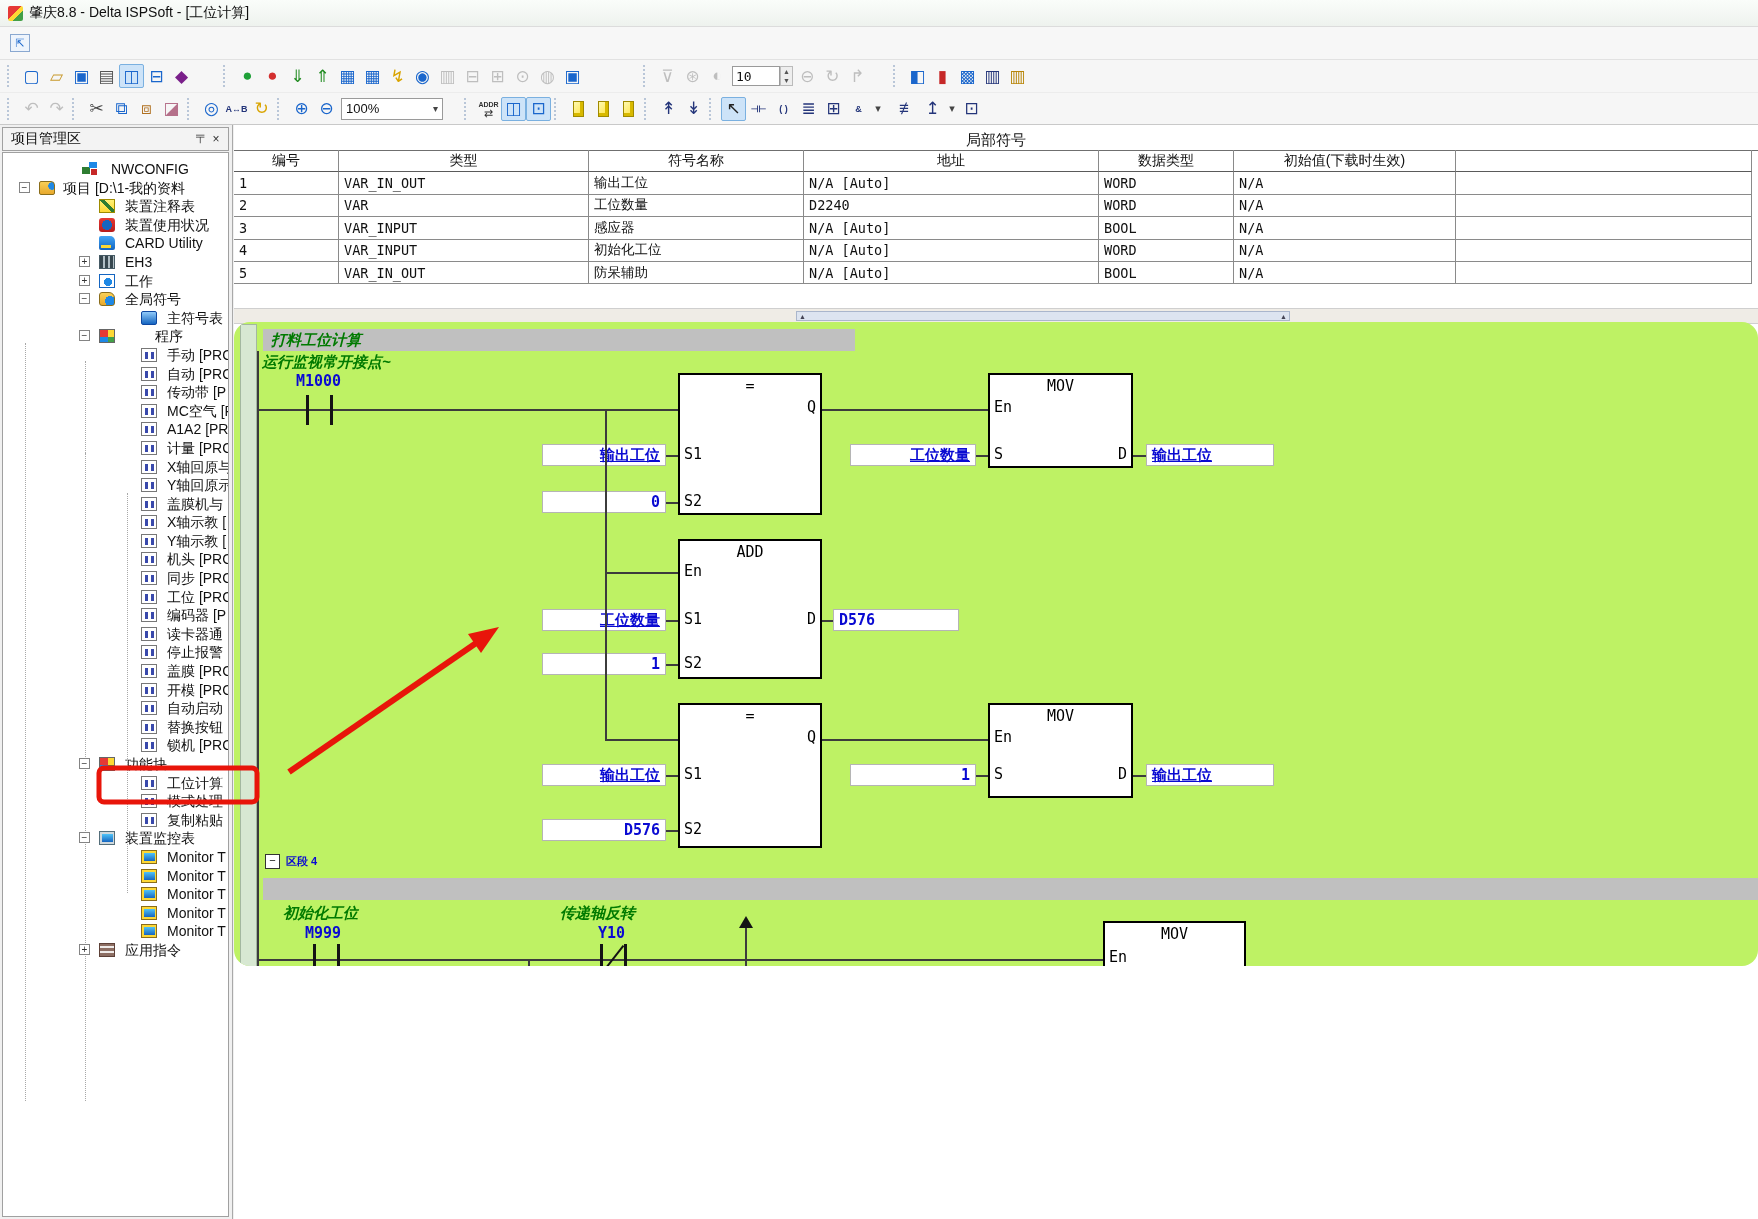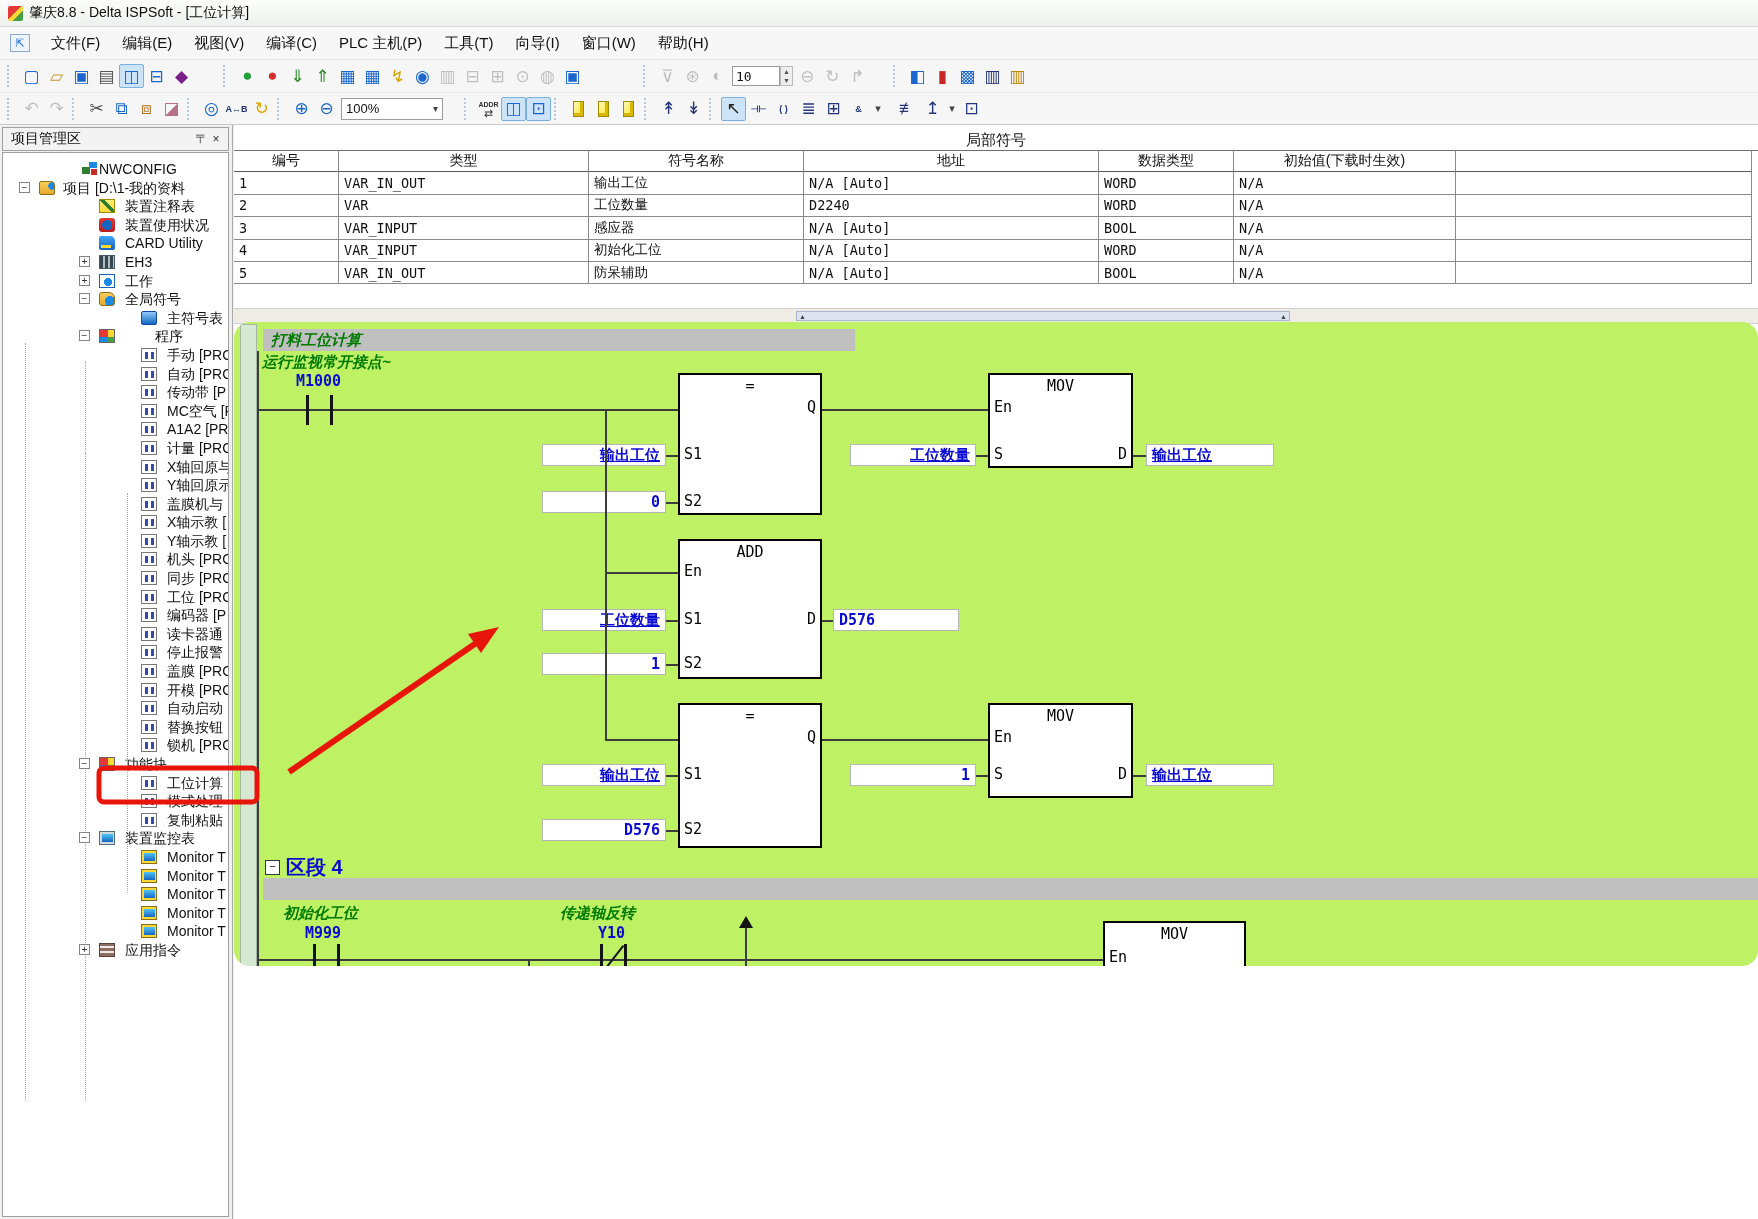--- a/index.html
+++ b/index.html
@@ -110,46 +110,35 @@
          display:flex;align-items:center;padding:0 5px;font-family:"DejaVu Sans Mono","Liberation Mono",monospace;
          font-size:15px;font-weight:bold;color:#0a0ad2;white-space:nowrap;overflow:hidden;}
   .opbox.rt{justify-content:flex-end;}
   .opbox.sym{text-decoration:underline;}
   .cbar{position:absolute;width:3px;height:30px;background:#141414;}
   .ncslash{position:absolute;width:2px;height:34px;background:#141414;transform:rotate(38deg);}
   .edgehead{position:absolute;width:0;height:0;border-left:7px solid transparent;border-right:7px solid transparent;
             border-bottom:12px solid #141414;}
   .sechdr{position:absolute;display:flex;align-items:center;gap:6px;}
   .secbox{width:13px;height:13px;border:1px solid #333;background:#fff;font-size:11px;line-height:11px;text-align:center;color:#111;}
-  .seclab{color:#0a0ad2;font-size:20px;font-weight:bold;}
+  .seclab{color:#0a0ad2;font-size:11px;font-weight:bold;}
   .overlay{position:absolute;left:0;top:0;pointer-events:none;z-index:50;}
 </style>
 </head>
 <body>
 
 <div class="canvas">
 
   <div class="titlebar">
     <span class="appcube"></span>
     <span class="titletext">肇庆8.8 - Delta ISPSoft - [工位计算]</span>
   </div>
 
   <div class="menubar">
     <span class="menu-win-icon">⇱</span>
-    <span id="menubar" style="display:flex;">
-        <div class="menu-item">文件(F)</div>
-        <div class="menu-item">编辑(E)</div>
-        <div class="menu-item">视图(V)</div>
-        <div class="menu-item">编译(C)</div>
-        <div class="menu-item">PLC 主机(P)</div>
-        <div class="menu-item">工具(T)</div>
-        <div class="menu-item">向导(I)</div>
-        <div class="menu-item">窗口(W)</div>
-        <div class="menu-item">帮助(H)</div>
-      </span>
   </div>
 
   <div class="toolbar" id="toolbar1">
       <span class="tsep"></span>
       <button class="tbtn" style="color: rgb(26, 102, 204);">▢</button>
       <button class="tbtn" style="color: rgb(201, 154, 46);">▱</button>
       <button class="tbtn" style="color: rgb(26, 102, 204);">▣</button>
       <button class="tbtn" style="color: rgb(85, 85, 85);">▤</button>
       <button class="tbtn act" style="color: rgb(26, 102, 204);">◫</button>
       <button class="tbtn" style="color: rgb(26, 102, 204);">⊟</button>
@@ -265,21 +254,21 @@
       <span class="phbtn">×</span>
     </div>
     <div class="treebody" id="tree">
       <div class="guide" style="left:22px;top:190px;height:758px;"></div>
       <div class="guide" style="left:82px;top:208px;height:92px;"></div>
       <div class="guide" style="left:82px;top:300px;height:648px;"></div>
       <div class="guide" style="left:124px;top:340px;height:400px;"></div>
     <div style="height: 7px;"></div>
         <div class="trow">
           <span class="tico ti-nw" style="left: 78px;"></span>
-          <span class="tlabel" style="left: 96px;">NWCONFIG</span>
+          <span class="tlabel" style="left: 108px;">NWCONFIG</span>
         </div>
         <div class="trow">
           <span class="texp" style="left: 16px;">−</span>
           <span class="tico ti-proj" style="left: 36px;"></span>
           <span class="tlabel" style="left: 60px;">项目 [D:\1-我的资料</span>
         </div>
         <div class="trow">
           <span class="tico ti-cmt" style="left: 96px;"></span>
           <span class="tlabel" style="left: 122px;">装置注释表</span>
         </div>

